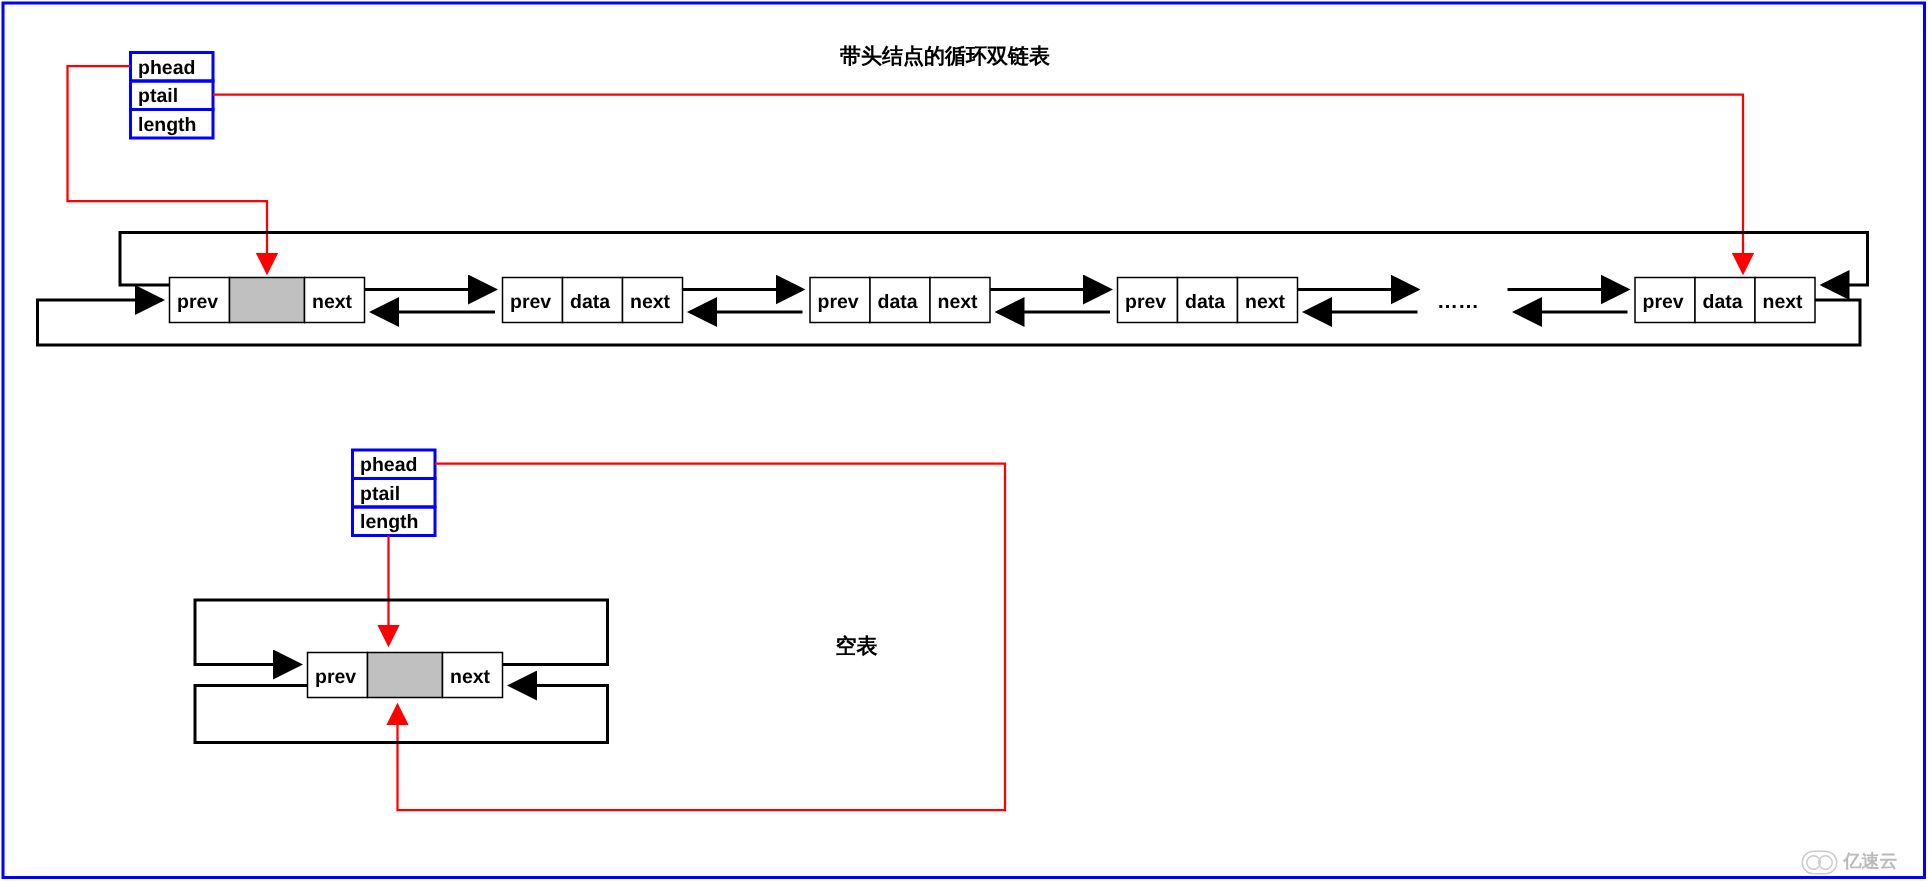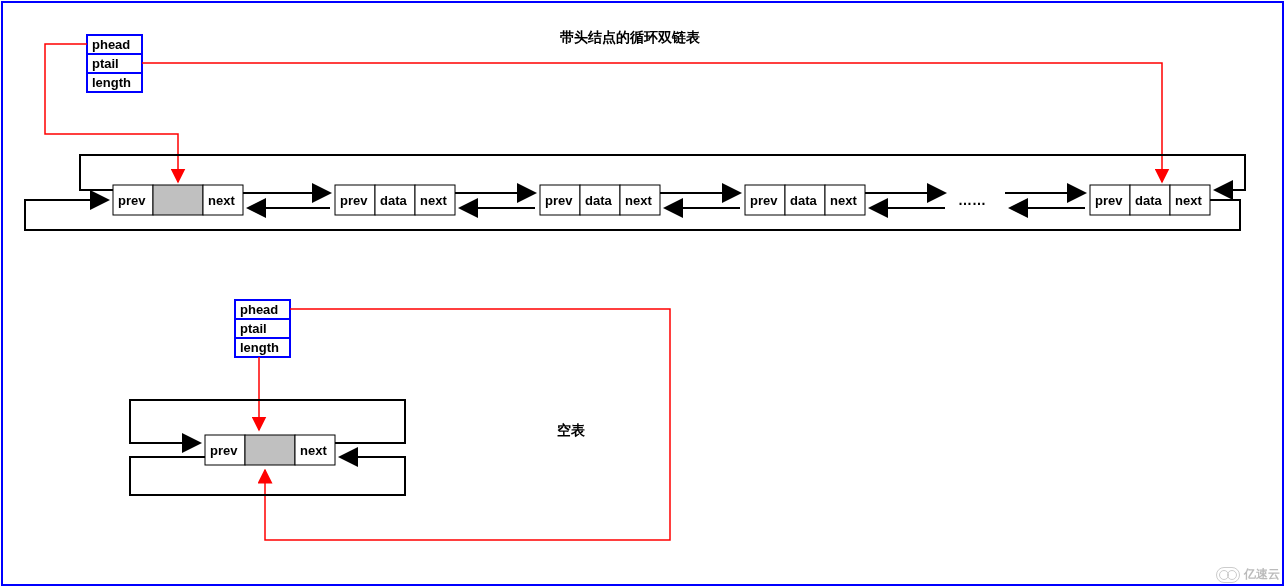--- a/index.html
+++ b/index.html
@@ -1,17 +1,17 @@
 <!DOCTYPE html>
 <html><head>
 <meta charset="utf-8">
 <style>
   html,body{margin:0;padding:0;width:1285px;height:587px;font-family:Arial,"Microsoft YaHei",sans-serif;font-size:13px;}
   svg{display:block;}
-  .watermark{position:absolute;right:5px;bottom:4px;font-size:12px;color:#bbb;font-weight:bold;}
+  .watermark{position:absolute;right:20px;bottom:4px;font-size:12px;color:#bbb;font-weight:bold;}
   .wm-icon{display:inline-block;width:22px;height:14px;border:1px solid #ccc;border-radius:8px;margin-right:4px;vertical-align:middle;position:relative;}
   .wm-icon::before,.wm-icon::after{content:"";position:absolute;border:1px solid #ccc;border-radius:50%;}
   .wm-icon::before{width:8px;height:8px;left:2px;top:2px;}
   .wm-icon::after{width:8px;height:8px;right:2px;top:2px;}
 </style>
 </head>
 <body>
 
 <svg width="1285" height="587" viewBox="0 0 1285 587">
   <defs>

